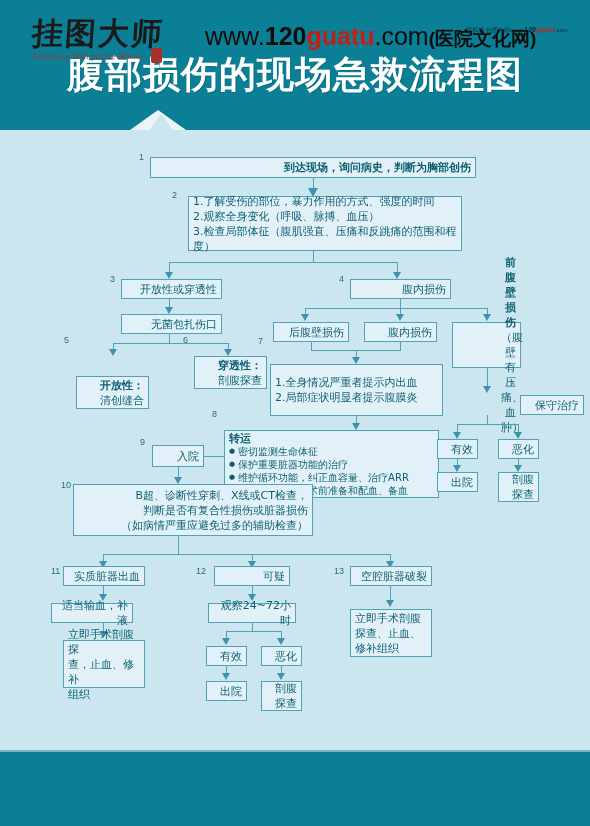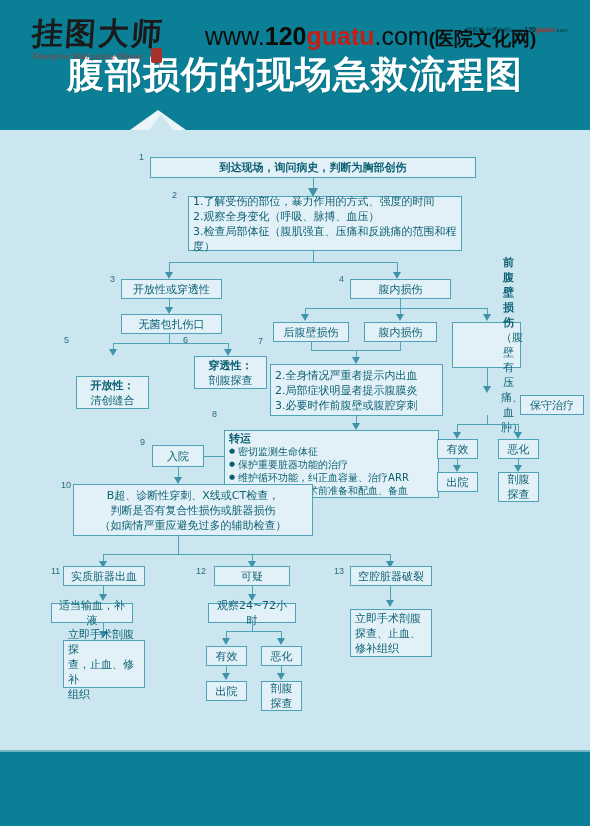--- a/index.html
+++ b/index.html
@@ -124,21 +124,21 @@
   #footer-url .u-cn   { font-size: 19px; font-weight: bold; }
   
   .node {
     position: absolute;
     box-sizing: border-box;
     background: #e2f1f7;
     border: 1px solid #4fa3b8;
     color: #0c5f73;
     font-size: 11px;
     line-height: 15px;
-    text-align: center;
+    text-align: right;
     display: flex;
     align-items: center;
     justify-content: center;
     padding: 2px 4px;
     font-family: "DejaVu Sans", "Liberation Sans", sans-serif;
   }
   .node.left  { text-align: left; justify-content: flex-start; }
   .node.bold  { font-weight: bold; }
   .node .n-inner { width: 100%; white-space: pre-line; }
   .node .n-inner.lft { text-align: left; }
@@ -280,23 +280,22 @@
 
   <div class="vline" style="left:311px; top:342px; height:8px;"></div>
   <div class="vline" style="left:400px; top:342px; height:8px;"></div>
   <div class="hline" style="left:311px; top:350px; width:90px;"></div>
   <div class="vline" style="left:356px; top:350px; height:9px;"></div>
   <div class="arw" style="left:352px; top:357px;"></div>
 
   <div class="idx" style="left:258px; top:336px;">7</div>
   <div class="node left" style="left:270px; top:364px; width:173px; height:52px;">
     <div style="width:100%;">
-      <div class="n-inner lft">2.全身情况严重者提示内出血</div>
+      <div class="n-inner lft">1.全身情况严重者提示内出血</div>
       <div class="n-inner lft">2.局部症状明显者提示腹膜炎</div>
-      <div class="n-inner lft">3.必要时作前腹壁或腹腔穿刺</div>
     </div>
   </div>
   <div class="vline" style="left:356px; top:416px; height:9px;"></div>
   <div class="arw" style="left:352px; top:423px;"></div>
 
   <div class="idx" style="left:212px; top:409px;">8</div>
   <div class="node left" style="left:224px; top:430px; width:215px; height:68px; font-size:10px; line-height:13px;">
     <div style="width:100%;">
       <div style="font-weight:bold; font-size:11px;">转运</div>
       <div class="bul bullet-line">密切监测生命体征</div>

